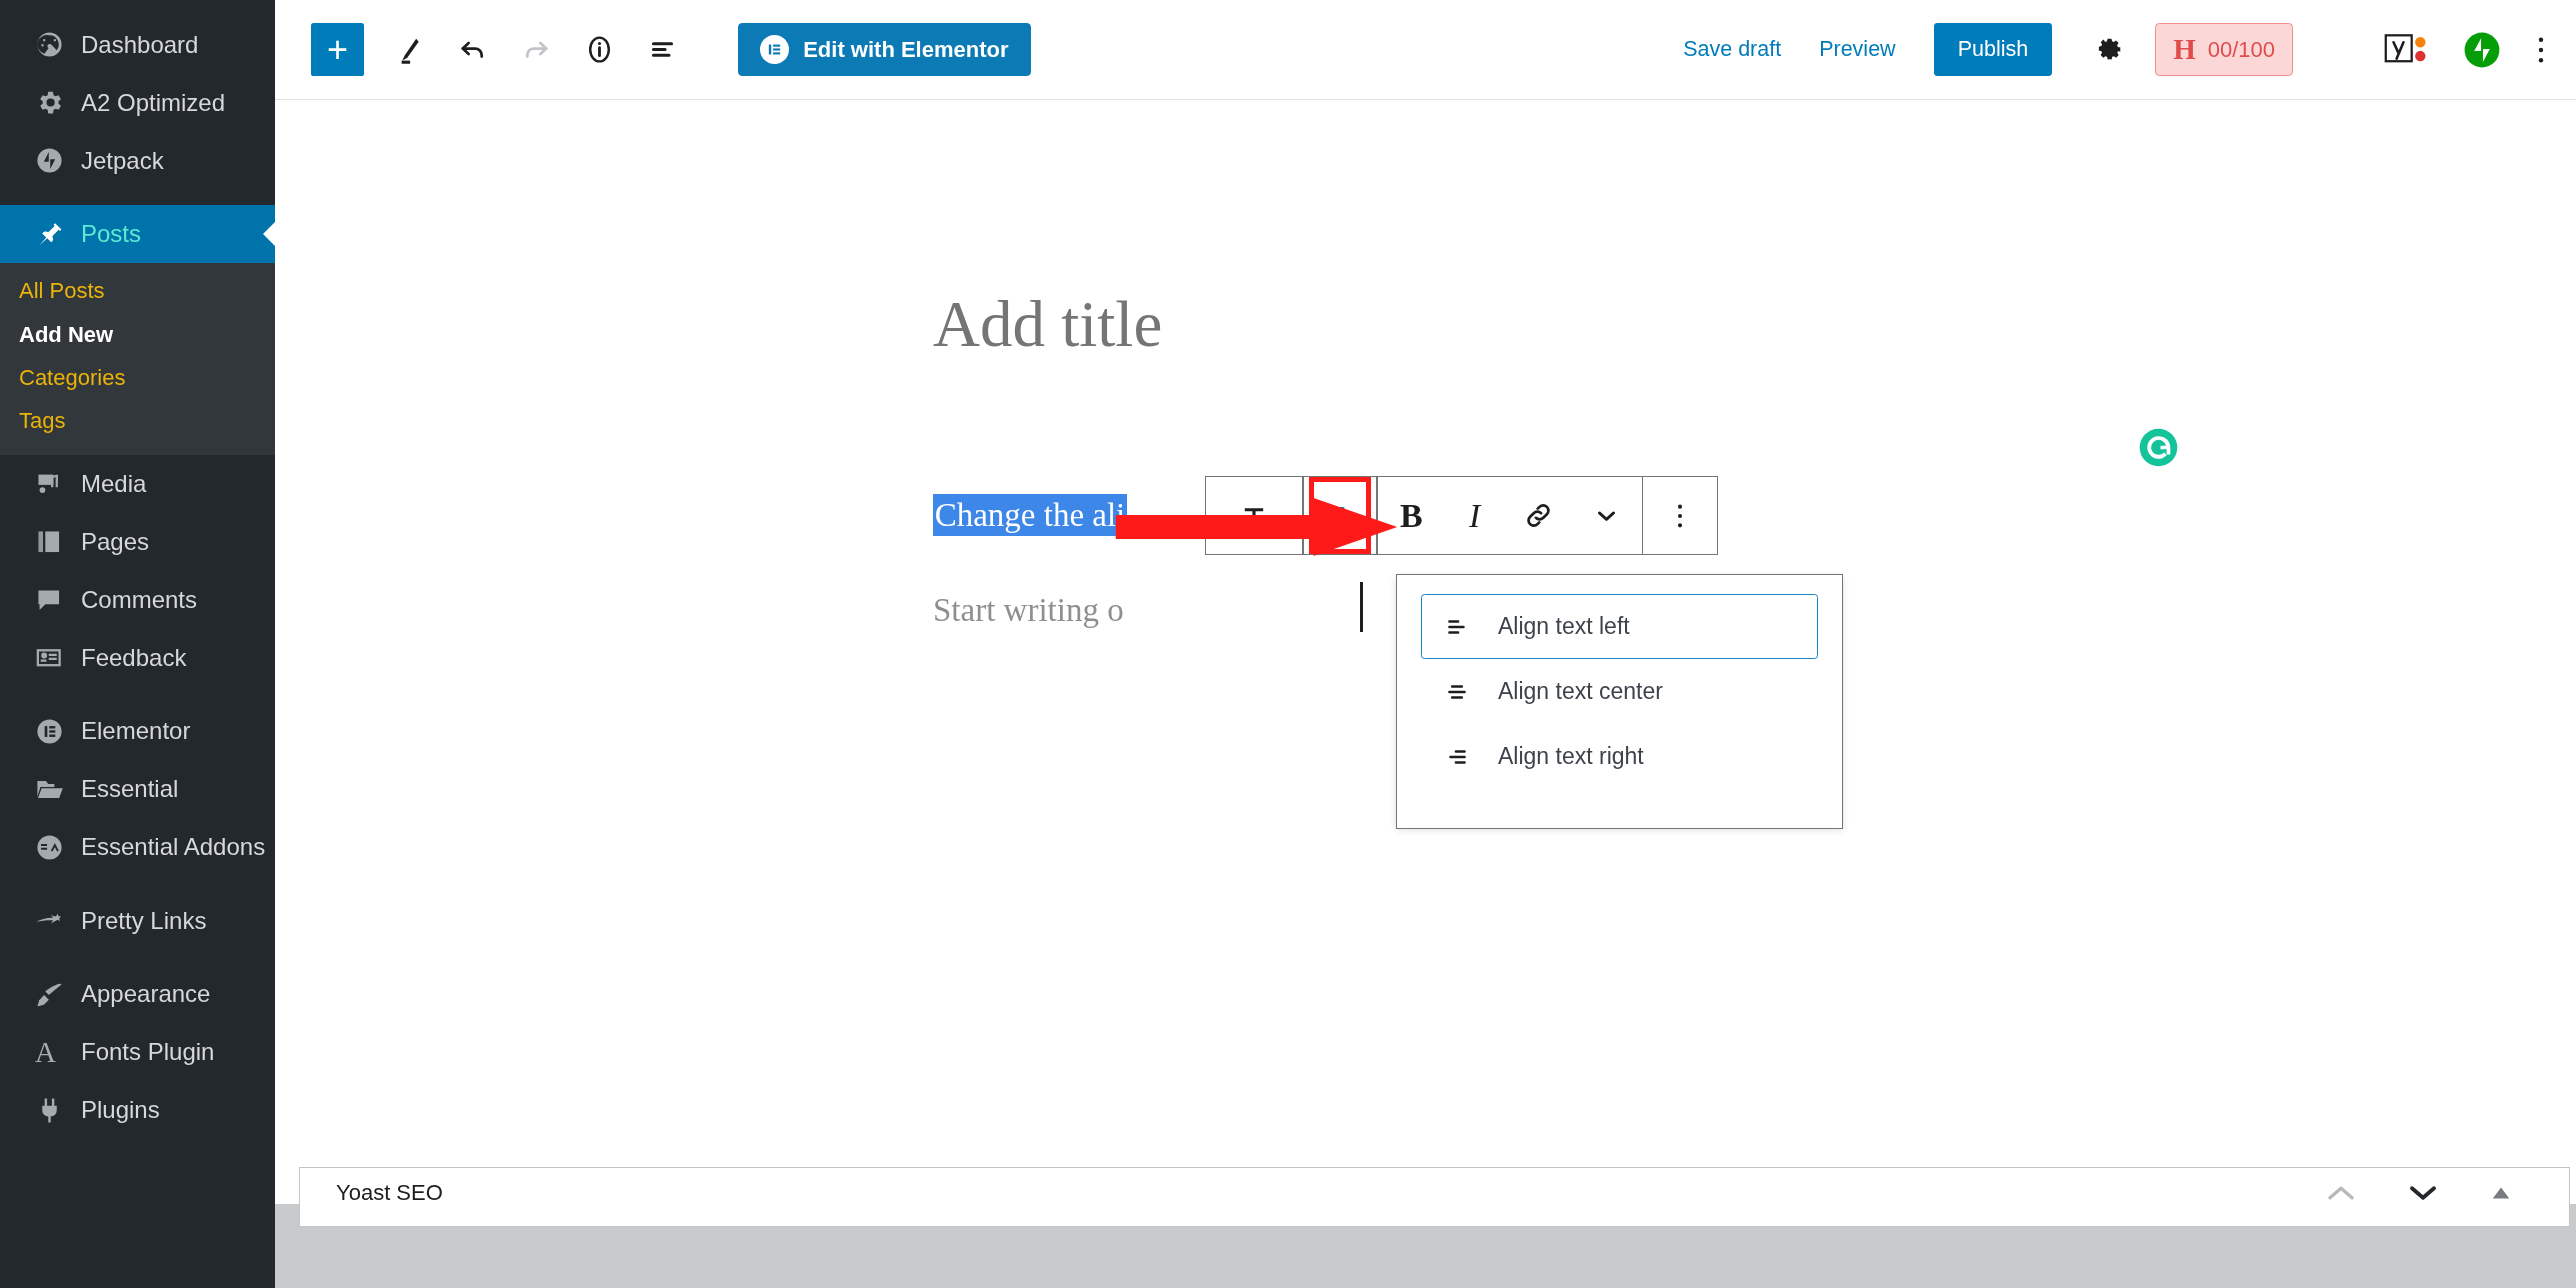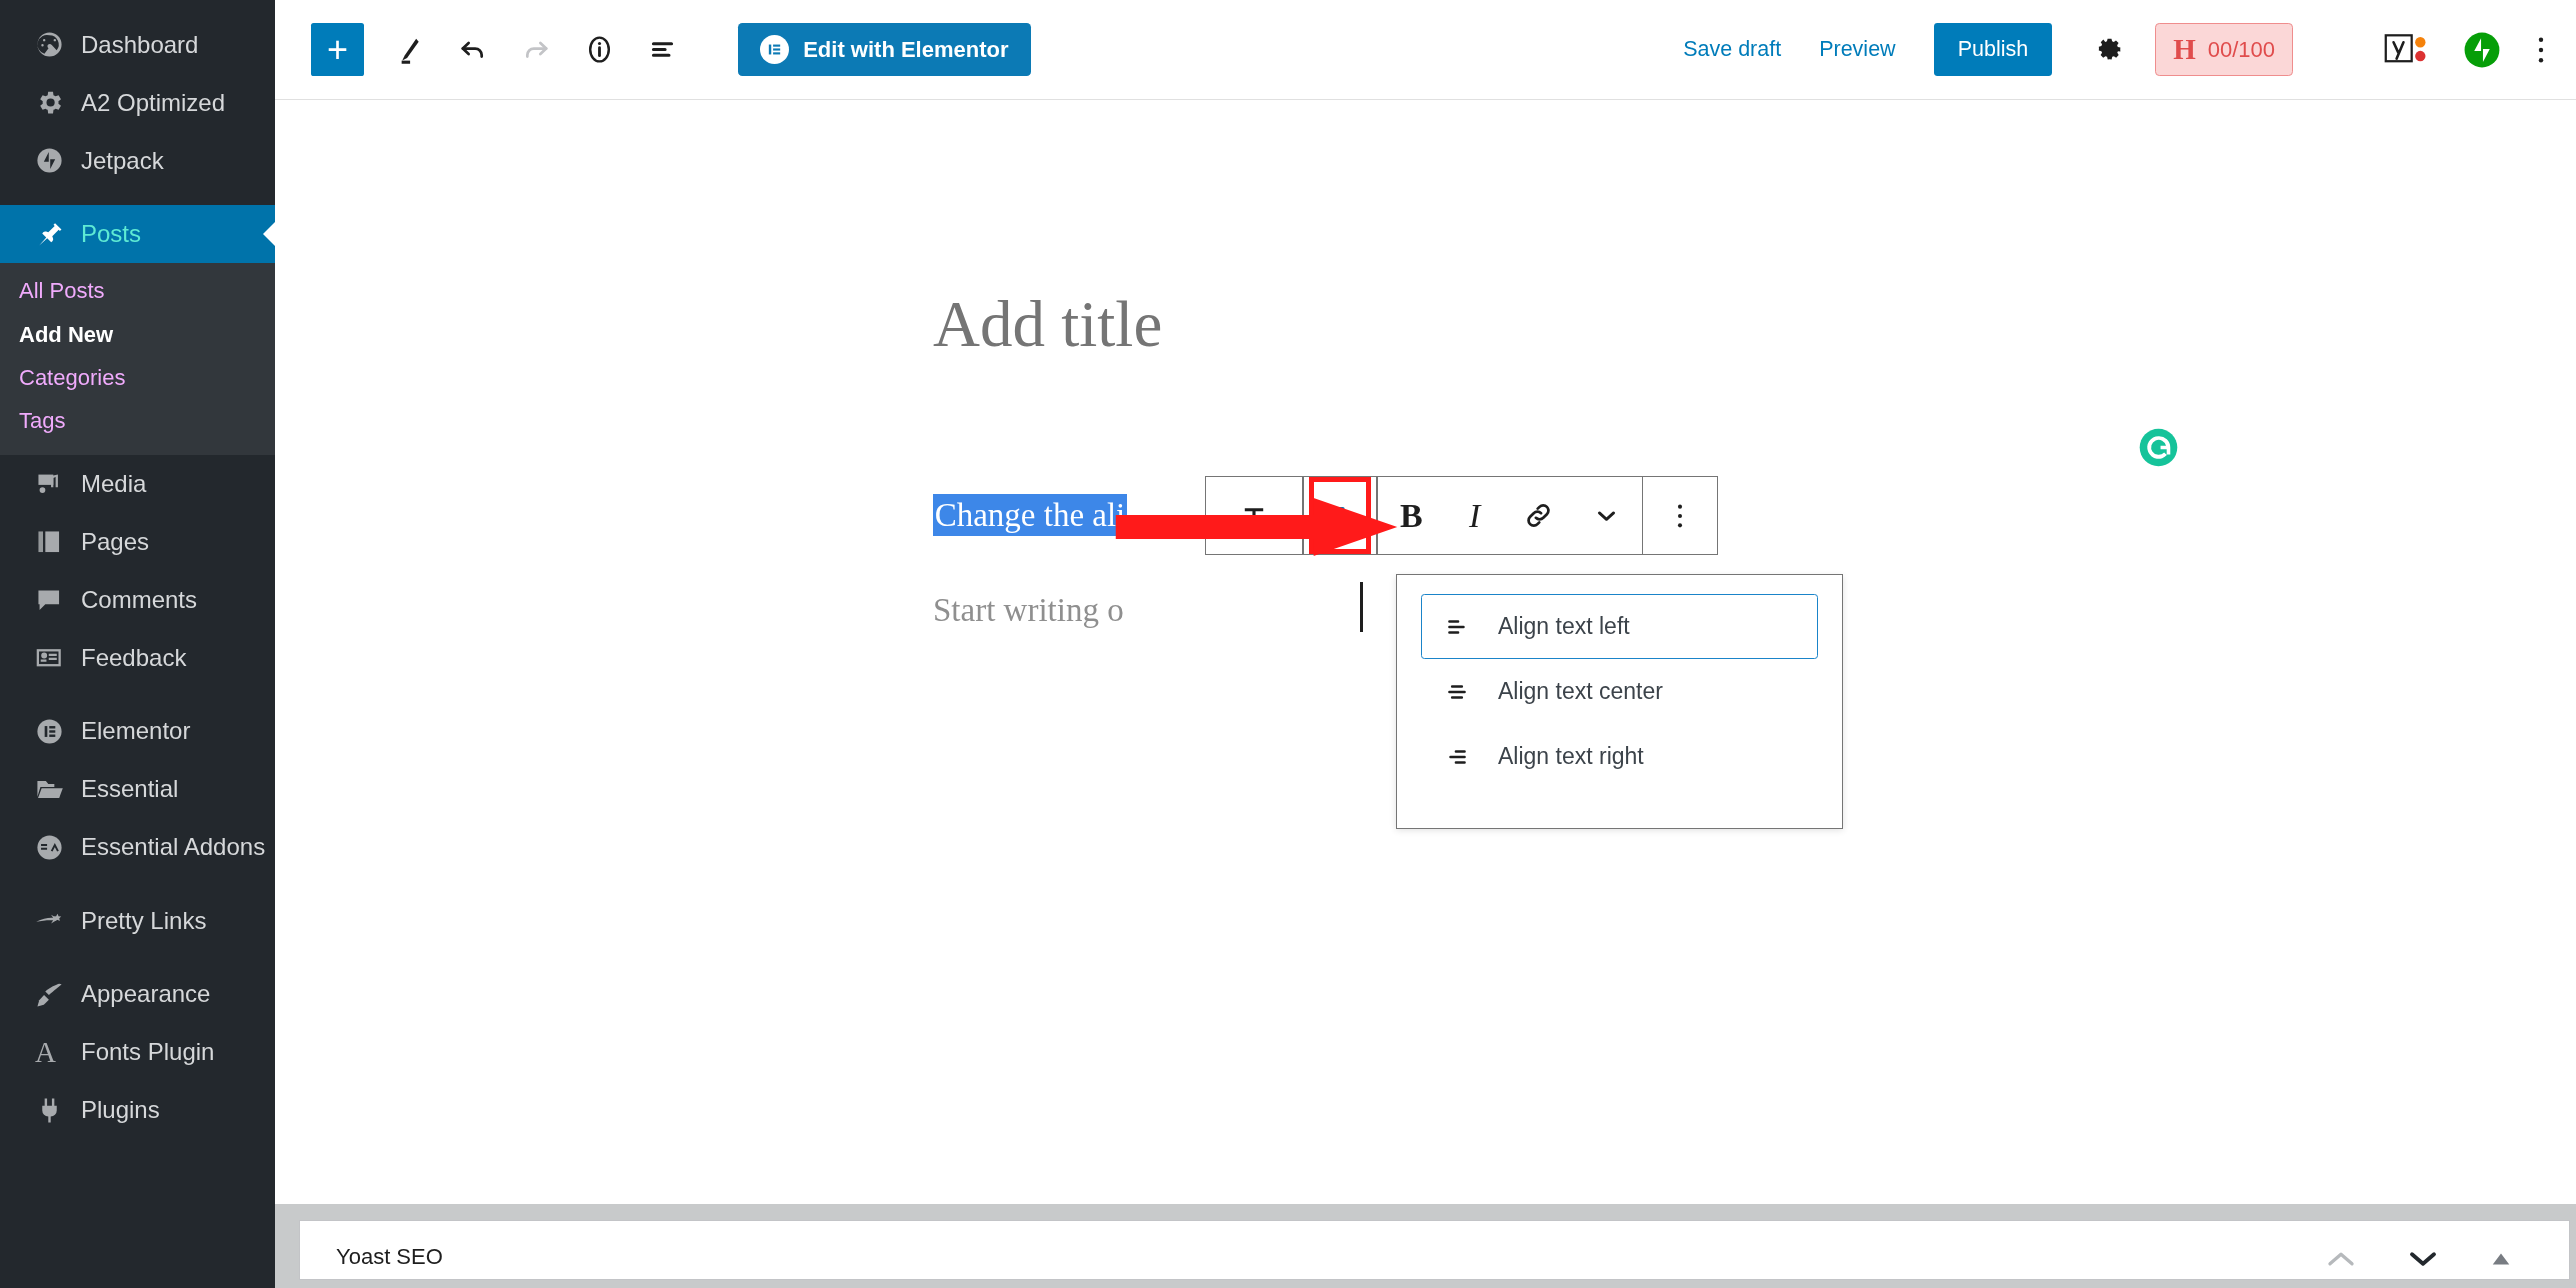--- a/index.html
+++ b/index.html
@@ -47,21 +47,21 @@
     transform: translateY(-50%);
     border-style: solid;
     border-width: 13.7px 13.7px 13.7px 0;
     border-color: transparent #ffffff transparent transparent;
   }
   #submenu { background: #32373c; padding: 6.9px 0 12px 0; }
   .sb-sub {
     display: block;
     padding: 8.6px 0 8.6px 19px;
     font-size: 22px;
-    color: #f0abfc;
+    color: #eab308;
     cursor: pointer;
     white-space: nowrap;
   }
   .sb-sub.cur { color: #ffffff; font-weight: bold; }
   .sb-ico svg { display: block; }
   .glyph-A {
     font-family: "Liberation Serif", serif;
     font-size: 29px; line-height: 1;
     color: #a7aaad; font-weight: 400;
   }
@@ -230,25 +230,25 @@
   }
   .dd-item .dd-ico { width: 31px; display: flex; align-items: center; justify-content: center; }
 
   
   #bottom-strip {
     position: absolute; left: 275px; top: 1204px;
     width: 2301px; height: 84px;
     background: #c8cacb;
   }
   #yoast-panel {
-    position: absolute; left: 299px; top: 1220px;
+    position: absolute; left: 299px; top: 1167px;
     width: 2271px; height: 60px;
     background: #ffffff;
     border: 0.9px solid #c3c4c7;
-    display: flex; align-items: flex-end;
+    display: flex; align-items: center;
   }
   #yoast-panel-title {
     font-size: 22px; color: #1e1e1e;
     padding: 0 0 8.6px 36px;
   }
   #yoast-panel-actions {
     margin-left: auto; display: flex; align-items: flex-end;
     gap: 48px; padding: 0 55px 8.6px 0;
   }
   .yp-btn { cursor: pointer; display: flex; align-items: center; }

